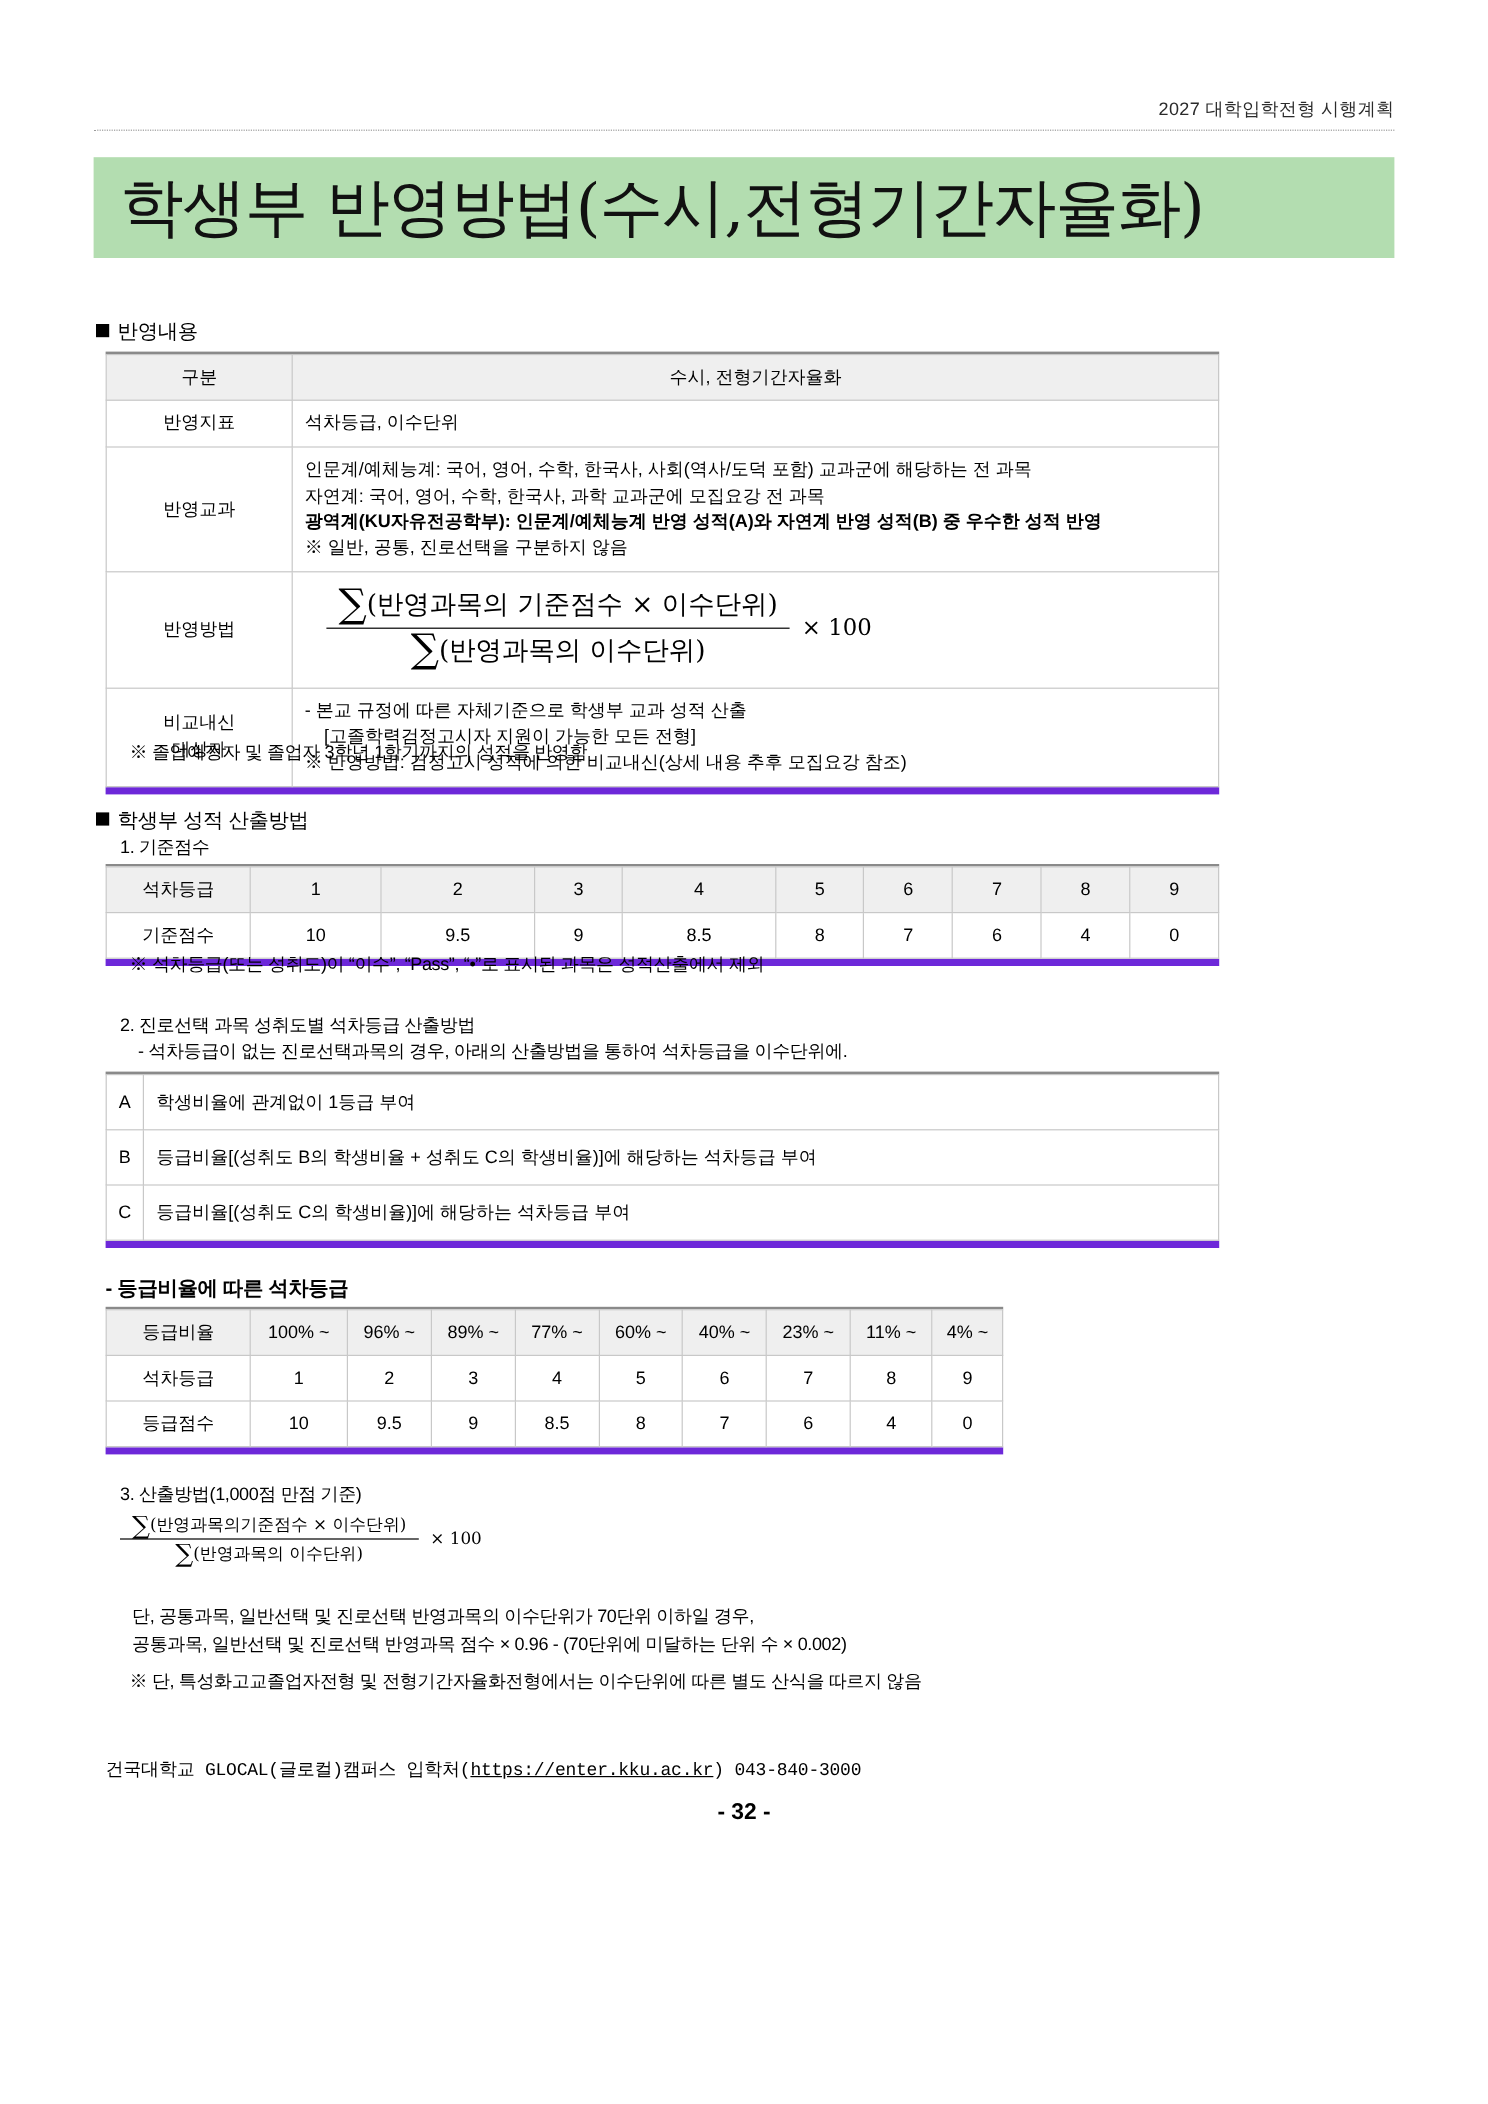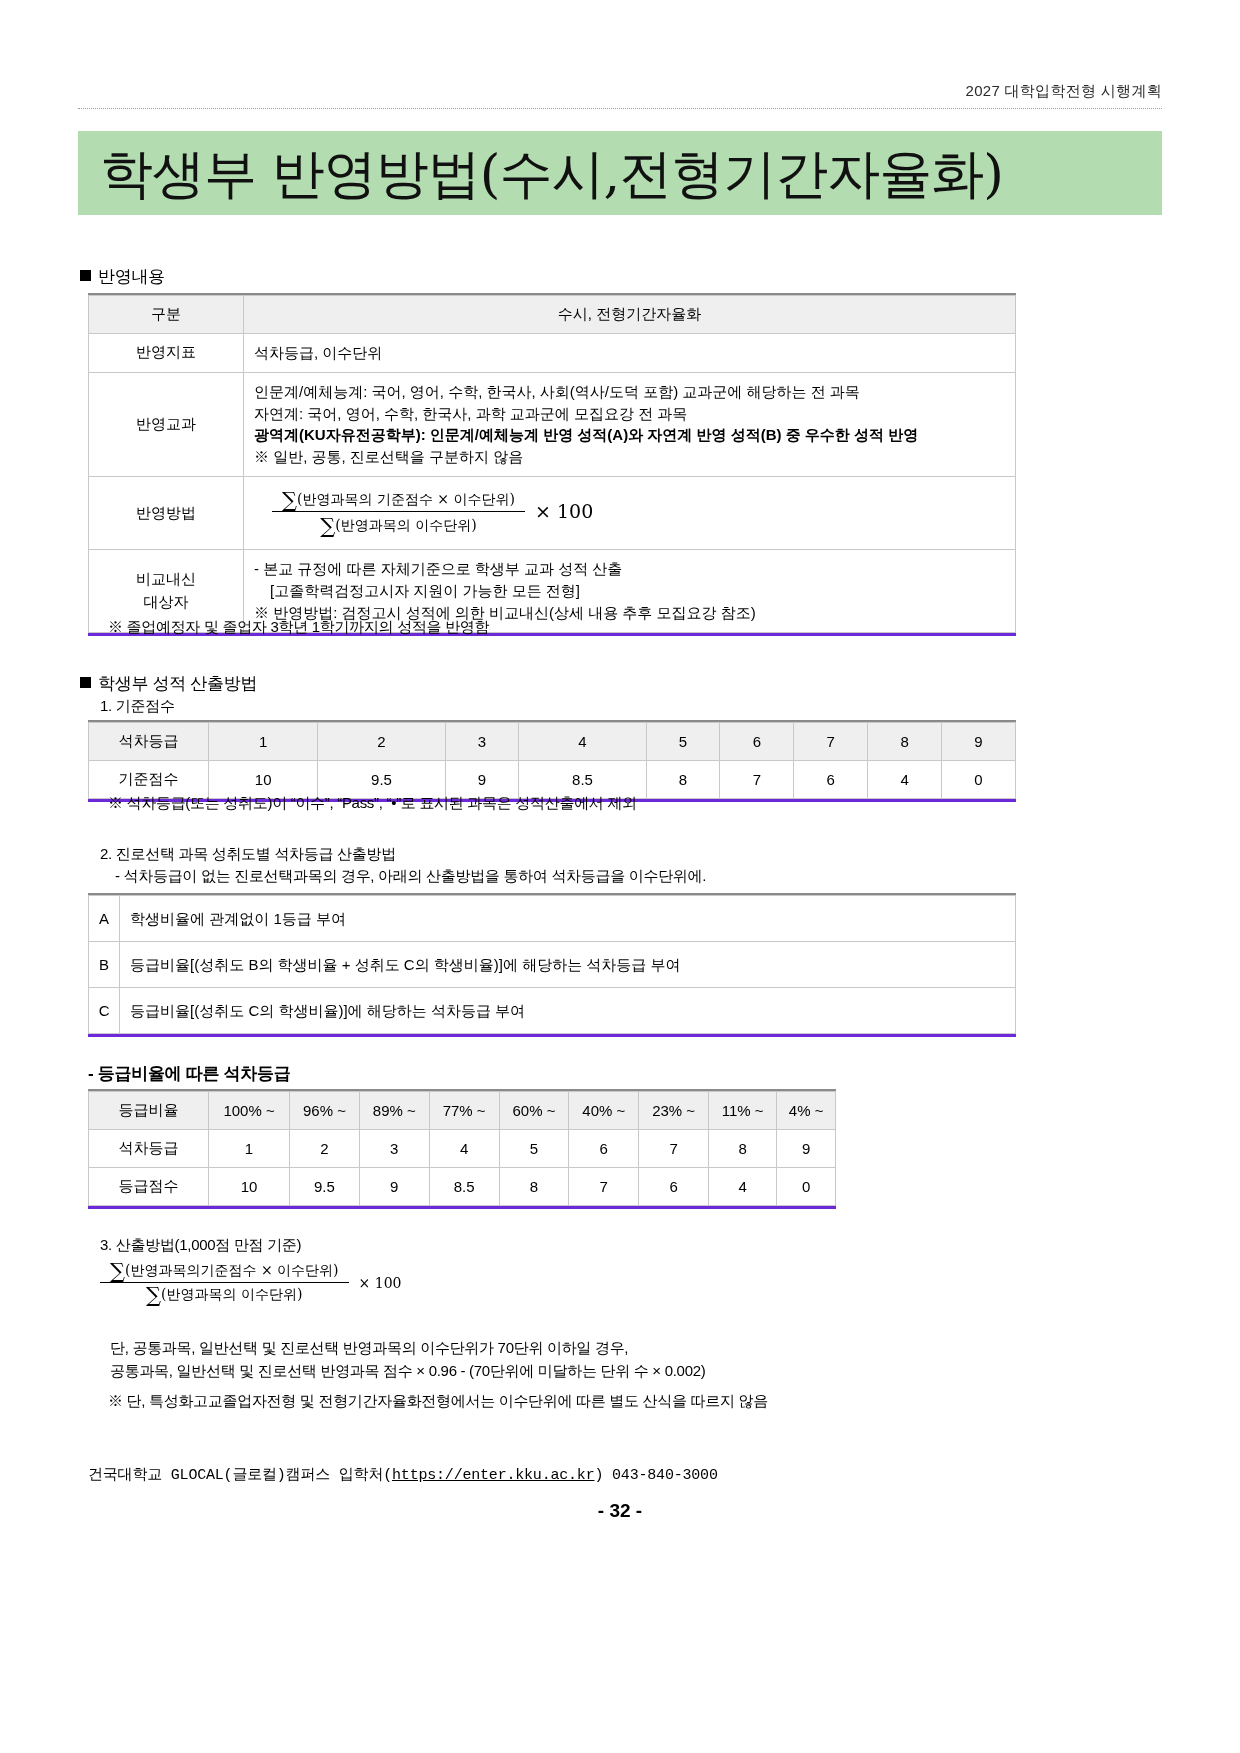--- a/index.html
+++ b/index.html
@@ -29,21 +29,21 @@
     padding-left:22px; color:#111; white-space:nowrap;
   }
 
   
   .sec-head { font-size:17px; font-weight:normal; letter-spacing:-.3px; }
   .sec-head .sq { display:inline-block; width:11px; height:11px; background:#000; margin-right:7px; vertical-align:1px; }
   .note { font-size:15px; letter-spacing:-.3px;margin-left:20px; }
 
   table { border-collapse:collapse; width:100%; }
   table td, table th { border:1px solid #c8c8c8; font-weight:normal; }
-  .tbl-outer { border-top:2px solid #8a8a8a; border-bottom:3px solid #6d28d9; }
+  .tbl-outer { border-top:2px solid #8a8a8a; border-bottom:6px solid #6d28d9; }
   .hd-cell { background:#efefef; text-align:center; font-size:15px; padding:9px 4px; }
   .lbl-cell { background:#fff; text-align:center; font-size:15px; padding:9px 4px; }
   .body-cell { text-align:left; font-size:15px; padding:8px 10px; line-height:1.45; }
 
   
   .frac { display:inline-flex; flex-direction:column; vertical-align:middle; text-align:center; }
   .frac .num { padding:0 10px 2px 10px; border-bottom:1.4px solid #000; white-space:nowrap; }
   .frac .den { padding:3px 10px 0 10px; white-space:nowrap; }
   .sig { font-family:"DejaVu Serif", serif; font-size:1.5em; line-height:.8; vertical-align:-3px; }
   .mathrow { display:flex; align-items:center; font-family:"DejaVu Serif", serif; }
@@ -84,21 +84,21 @@
           <div>인문계/예체능계: 국어, 영어, 수학, 한국사, 사회(역사/도덕 포함) 교과군에 해당하는 전 과목</div>
           <div>자연계: 국어, 영어, 수학, 한국사, 과학 교과군에 모집요강 전 과목</div>
           <div style="font-weight:bold;">광역계(KU자유전공학부): 인문계/예체능계 반영 성적(A)와 자연계 반영 성적(B) 중 우수한 성적 반영</div>
           <div>※ 일반, 공통, 진로선택을 구분하지 않음</div>
         </td>
       </tr>
       <tr>
         <td class="lbl-cell">반영방법</td>
         <td class="body-cell" style="padding:12px 10px 14px 28px;">
           <div class="mathrow">
-            <div class="frac" style="font-size:14px;">
+            <div class="frac" style="font-size:22px;">
               <div class="num"><span class="sig">∑</span><span>(반영과목의 기준점수 × 이수단위)</span></div>
               <div class="den"><span class="sig">∑</span><span>(반영과목의 이수단위)</span></div>
             </div>
             <div class="tail">× 100</div>
           </div>
         </td>
       </tr>
       <tr>
         <td class="lbl-cell" style="white-space:pre-line; line-height:1.5;">비교내신
 대상자</td>

